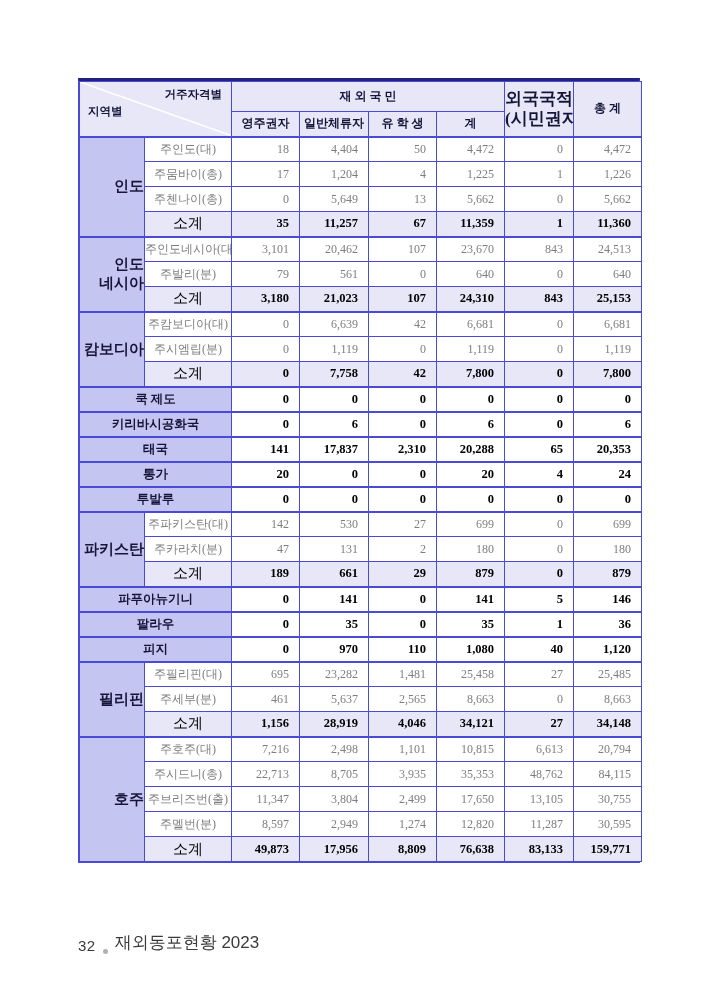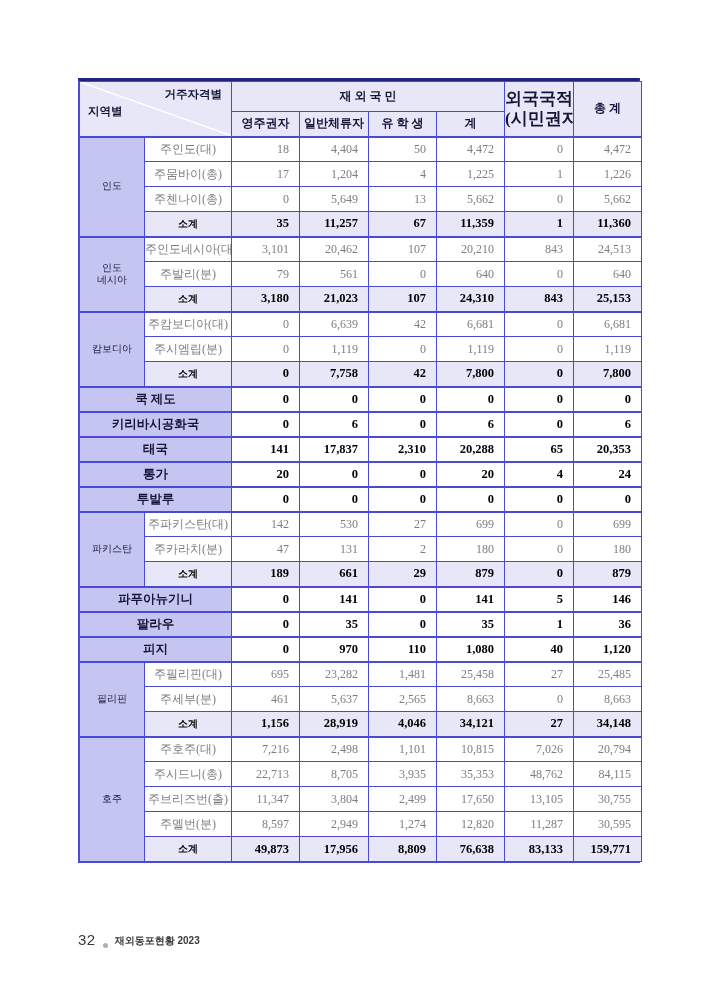--- a/index.html
+++ b/index.html
@@ -41,48 +41,48 @@
   thead tr:first-child th{height:30px;}
   thead tr:last-child th{height:25px;}
   th.two-line{line-height:1.15;font-size:17px;}
   th.diag{position:relative;padding:8px;}
   th.diag svg{position:absolute;left:0;top:0;width:100%;height:100%;display:block;}
   th.diag .diag-status{position:absolute;top:5px;right:9px;font-size:11.5px;}
   th.diag .diag-region{position:absolute;bottom:17px;left:8px;font-size:11.5px;}
   tbody td{height:25px;background:#ffffff;}
   td.region-cell{
     background:var(--region-bg);
-    text-align:center;font-weight:400;color:#15153a;
-    white-space:pre-line;line-height:1.25;font-size:10px;
+    text-align:right;font-weight:700;color:#15153a;
+    white-space:pre-line;line-height:1.25;font-size:15px;
   }
   td.mission-cell{
     text-align:center;color:var(--muted);font-size:12px;font-family:Liberation Serif, serif;
   }
   td.num{
     text-align:right;padding-right:10px;
     font-variant-numeric:tabular-nums;
   }
   td.num.gray{color:var(--muted);font-size:12px;}
   td.num.bold{color:#000;font-weight:700;font-size:12.5px;}
   tr.subtotal-row td{background:var(--subtotal-bg);}
   td.subtotal-label{
-    background:var(--subtotal-bg);text-align:center;font-weight:700;color:#000;font-size:10px;
+    background:var(--subtotal-bg);text-align:center;font-weight:400;color:#000;font-size:15px;
   }
   td.single-label{
     background:var(--region-bg);text-align:center;font-weight:700;color:#15153a;font-size:12.5px;margin-left:8px;
   }
   tbody tr.group-start td{border-top:2px solid var(--blue);}
   .footer{
     position:absolute;left:78px;top:931px;
     display:flex;align-items:flex-end;
     font-family:"Liberation Sans","DejaVu Sans",sans-serif;
   }
   .footer .pagenum{font-size:15px;color:#3a3a3a;letter-spacing:0.5px;}
   .footer .dot{width:5px;height:5px;border-radius:50%;background:#b0b0b0;margin:2px 7px 0 7px;}
-  .footer .doctitle{font-size:10px;font-weight:700;color:#3a3a3a;}
+  .footer .doctitle{font-size:17px;font-weight:400;color:#3a3a3a;}
 </style>
 </head>
 <body>
 
 <div class="table-wrap">
   <table>
     <colgroup>
       <col style="width:65px">
         <col style="width:87px">
       <col style="width:68px">
@@ -153,21 +153,21 @@
           <td class="num bold">1</td>
           <td class="num bold">11,360</td>
         </tr>
         <tr class="group-start">
           <td class="region-cell" rowspan="3">인도
 네시아</td>
           <td class="mission-cell">주인도네시아(대)</td>
           <td class="num gray">3,101</td>
           <td class="num gray">20,462</td>
           <td class="num gray">107</td>
-          <td class="num gray">20,210</td>
+          <td class="num gray">23,670</td>
           <td class="num gray">843</td>
           <td class="num gray">24,513</td>
         </tr>
         <tr>
           <td class="mission-cell">주발리(분)</td>
           <td class="num gray">79</td>
           <td class="num gray">561</td>
           <td class="num gray">0</td>
           <td class="num gray">640</td>
           <td class="num gray">0</td>
@@ -338,21 +338,21 @@
           <td class="num bold">27</td>
           <td class="num bold">34,148</td>
         </tr>
         <tr class="group-start">
           <td class="region-cell" rowspan="5">호주</td>
           <td class="mission-cell">주호주(대)</td>
           <td class="num gray">7,216</td>
           <td class="num gray">2,498</td>
           <td class="num gray">1,101</td>
           <td class="num gray">10,815</td>
-          <td class="num gray">7,026</td>
+          <td class="num gray">6,613</td>
           <td class="num gray">20,794</td>
         </tr>
         <tr>
           <td class="mission-cell">주시드니(총)</td>
           <td class="num gray">22,713</td>
           <td class="num gray">8,705</td>
           <td class="num gray">3,935</td>
           <td class="num gray">35,353</td>
           <td class="num gray">48,762</td>
           <td class="num gray">84,115</td>

